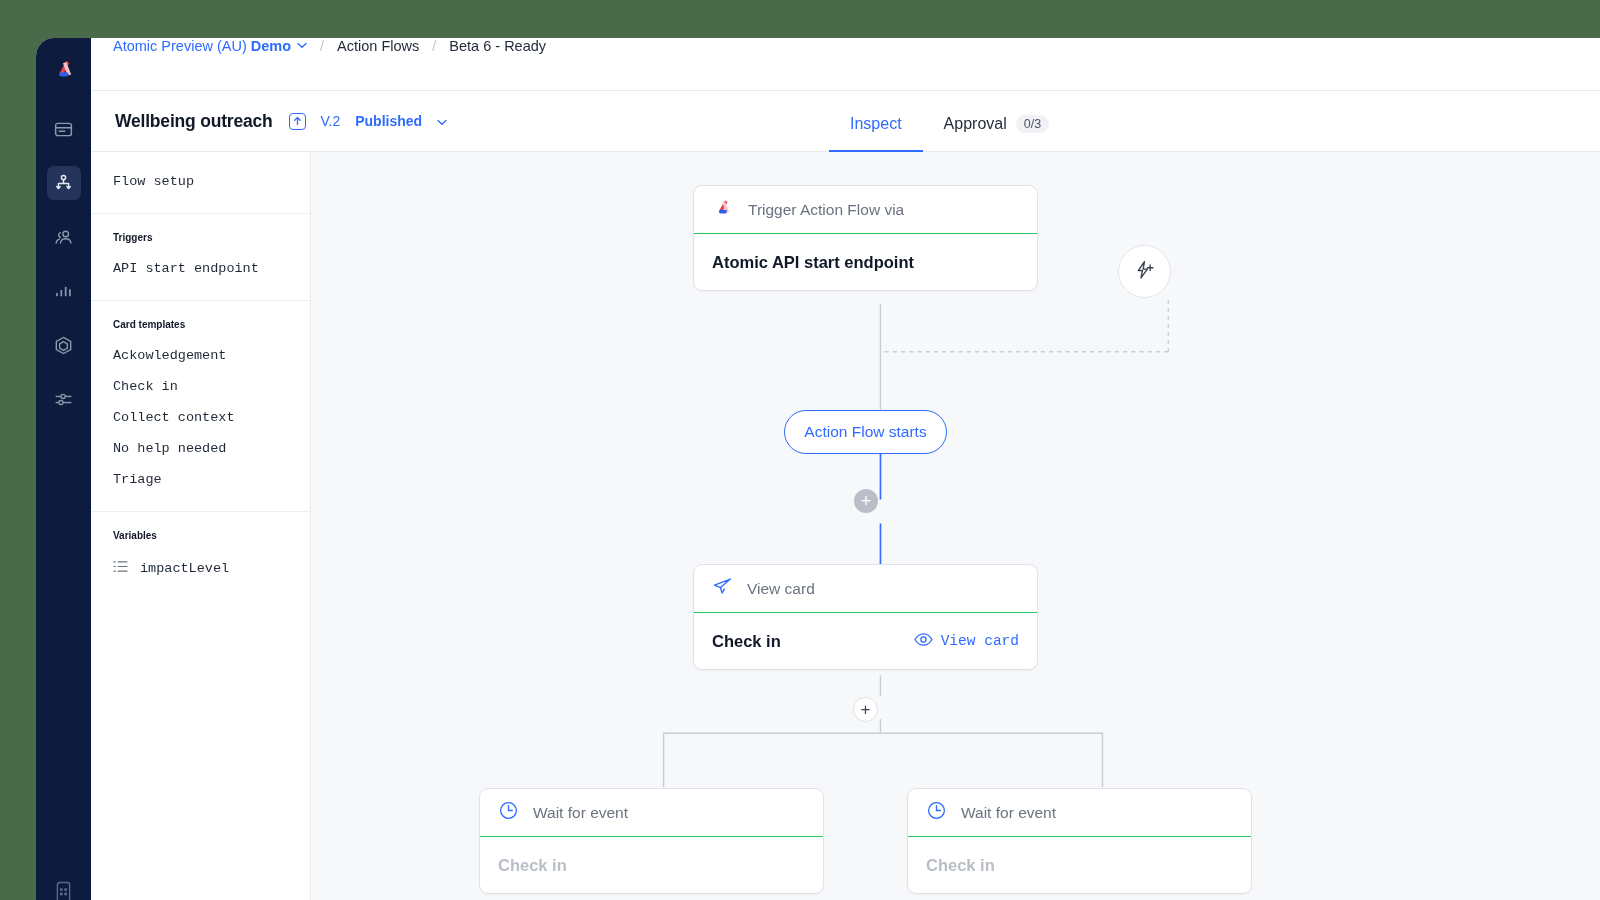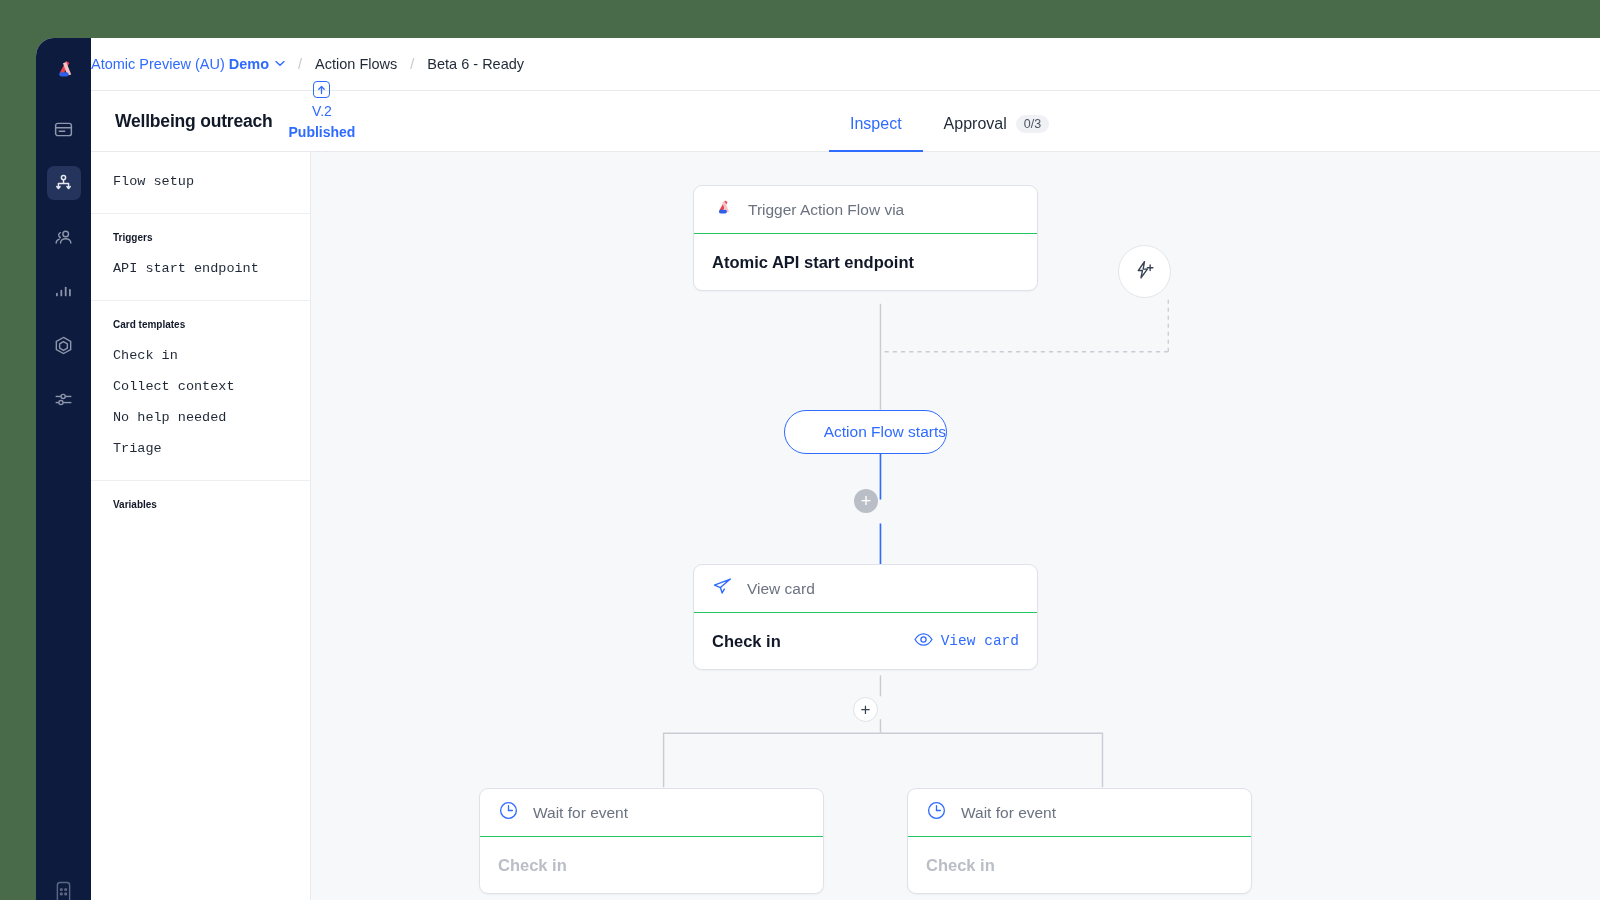--- a/index.html
+++ b/index.html
@@ -60,21 +60,22 @@
     flex-direction: column;
     min-width: 0;
     background: #ffffff;
   }
 
   
   .breadcrumb-bar {
     height: 53px;
     flex: 0 0 53px;
     display: flex;
-    align-items: center;
+    align-items: flex-start;
+    padding-left: 22px;
     border-bottom: 1px solid #e8eaee;
     font-size: 14.5px;
   }
   .crumb { color: #1f2937; white-space: nowrap; }
   .crumb-link { color: #2f6bff; }
   .crumb-strong { color: #2f6bff; font-weight: bold; }
   .crumb-sep { color: #c4c8d0; margin: 0 13px; }
   .caret {
     display: inline-block;
     margin-left: 6px;
@@ -94,26 +95,25 @@
   }
   .flow-title {
     font-size: 17.5px;
     font-weight: bold;
     color: #111827;
     letter-spacing: -0.2px;
   }
   .version-chip {
     display: flex;
     align-items: center;
-    gap: 5px;
+    gap: 15px;
     margin-left: 16px;
     font-size: 14px;
     color: #2f6bff;
     cursor: pointer;
-    flex-direction: column;
   }
   .version-chip .vlabel { color: #2f6bff; }
   .version-chip .vstate { font-weight: bold; color: #2f6bff; }
   .pub-icon {
     width: 17px; height: 17px;
     border: 1.4px solid #2f6bff;
     border-radius: 4px;
     display: flex; align-items: center; justify-content: center;
   }
 
@@ -258,21 +258,21 @@
 
   .pill-node {
     position: absolute;
     border: 1.6px solid #2f6bff;
     background: #ffffff;
     border-radius: 22px;
     color: #2f6bff;
     font-size: 15.5px;
     display: flex;
     align-items: center;
-    justify-content: flex-end;
+    justify-content: center;
     z-index: 3;
     cursor: pointer;
   }
 
   .plus-btn {
     position: absolute;
     border-radius: 50%;
     display: flex;
     align-items: center;
     justify-content: center;
@@ -447,28 +447,42 @@
           <div class="side-item">Flow setup</div>
         </div>
 
         <div class="side-group">
           <div class="side-head">Triggers</div>
           <div class="side-item">API start endpoint</div>
         </div>
 
         <div class="side-group">
           <div class="side-head">Card templates</div>
+          <div class="side-item">Ackowledgement</div>
           <div class="side-item">Check in</div>
           <div class="side-item">Collect context</div>
           <div class="side-item">No help needed</div>
           <div class="side-item">Triage</div>
         </div>
 
         <div class="side-group">
           <div class="side-head">Variables</div>
+          <div class="side-item-var">
+            <span>
+              <svg width="15" height="13" viewBox="0 0 16 14" fill="none" stroke="#6b7280" stroke-width="1.3" stroke-linecap="round">
+                <line x1="5.5" y1="2" x2="15" y2="2"></line>
+                <line x1="5.5" y1="7" x2="15" y2="7"></line>
+                <line x1="5.5" y1="12" x2="15" y2="12"></line>
+                <line x1="1" y1="2" x2="2.4" y2="2"></line>
+                <line x1="1" y1="7" x2="2.4" y2="7"></line>
+                <line x1="1" y1="12" x2="2.4" y2="12"></line>
+              </svg>
+            </span>
+            <span class="vname">impactLevel</span>
+          </div>
         </div>
       </div>
 
       <div class="canvas">
         <div class="canvas-inner">
 
           <svg class="wires" viewBox="0 0 1254 749" preserveAspectRatio="none">
 
             <line x1="554" y1="152" x2="554" y2="258" stroke="#c8ccd4" stroke-width="1.4"></line>
 

